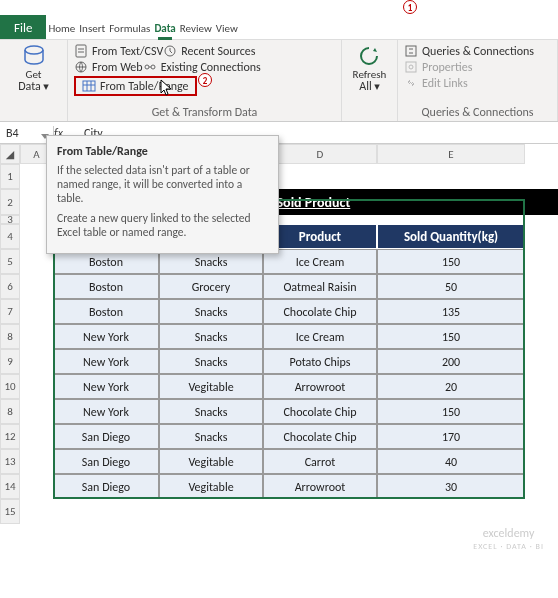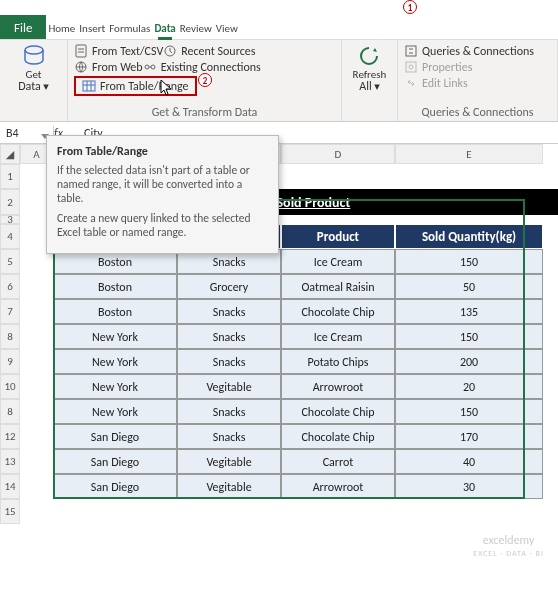--- a/index.html
+++ b/index.html
@@ -33,36 +33,36 @@
 .fval{padding-left:6px;color:#333}
 .sheet{display:flex;position:relative}
 .rowhdrs{width:26px}
 .rowhdr{height:25px;border:1px solid #ddd;background:#f0f0f0;color:#555;display:flex;align-items:center;justify-content:center;font-size:11px}
 .rowhdr.r1{height:20px}
 .rowhdr.r2{height:26px}
 .rowhdr.r3{height:9px}
 .grid{flex:1;position:relative}
 .colhdrs{display:flex;height:20px}
 .colhdr{border:1px solid #ddd;background:#f0f0f0;color:#555;display:flex;align-items:center;justify-content:center;font-size:11px}
-.cA{width:33px}.cB{width:124px}.cC{width:104px}.cD{width:114px}.cE{width:148px}
+.cA{width:33px}.cB{width:106px}.cC{width:104px}.cD{width:114px}.cE{width:148px}
 .titlecell{height:26px;background:#000;color:#fff;display:flex;align-items:center;justify-content:center;font-weight:bold;font-size:14px;text-decoration:underline;width:505px;margin-left:33px}
 .gap{height:9px}
 .theaders{display:flex;margin-left:33px}
 .th{height:25px;background:#203864;color:#fff;font-weight:bold;display:flex;align-items:center;justify-content:center;border:1px solid #fff;font-size:13px}
 .drow{display:flex;margin-left:33px}
 .td{height:25px;border:1px solid #999;display:flex;align-items:center;justify-content:center;background:#e8eef6;font-size:12px;color:#222}
 .sel{position:absolute;border:2px solid #217346;pointer-events:none}
 .selmain{left:33px;top:55px;width:472px;height:300px}
 .tooltip{position:absolute;left:46px;top:135px;width:233px;background:#f5f5f5;border:1px solid #bbb;box-shadow:2px 3px 6px rgba(0,0,0,0.25);padding:8px 10px;z-index:30}
 .tooltip .tt-title{font-weight:bold;color:#333;margin-bottom:5px;font-size:12px}
 .tooltip .tt-body{color:#555;font-size:11.5px;line-height:14px;margin-bottom:6px}
 .cursor{position:absolute;left:160px;top:79px;z-index:6;pointer-events:none}
 .icon{display:inline-block}
 svg{display:block}
-.wm{position:absolute;right:14px;bottom:38px;color:#ccc;font-size:12px;z-index:1;text-align:center;line-height:13px}
+.wm{position:absolute;right:14px;bottom:45px;color:#ccc;font-size:12px;z-index:1;text-align:center;line-height:13px}
 </style>
 </head>
 <body>
 
 <div class="tabs">
   <div class="tab-file">File</div>
   <div class="tab">Home</div>
   <div class="tab">Insert</div>
   <div class="tab">Formulas</div>
   <div class="tab active">Data</div>

